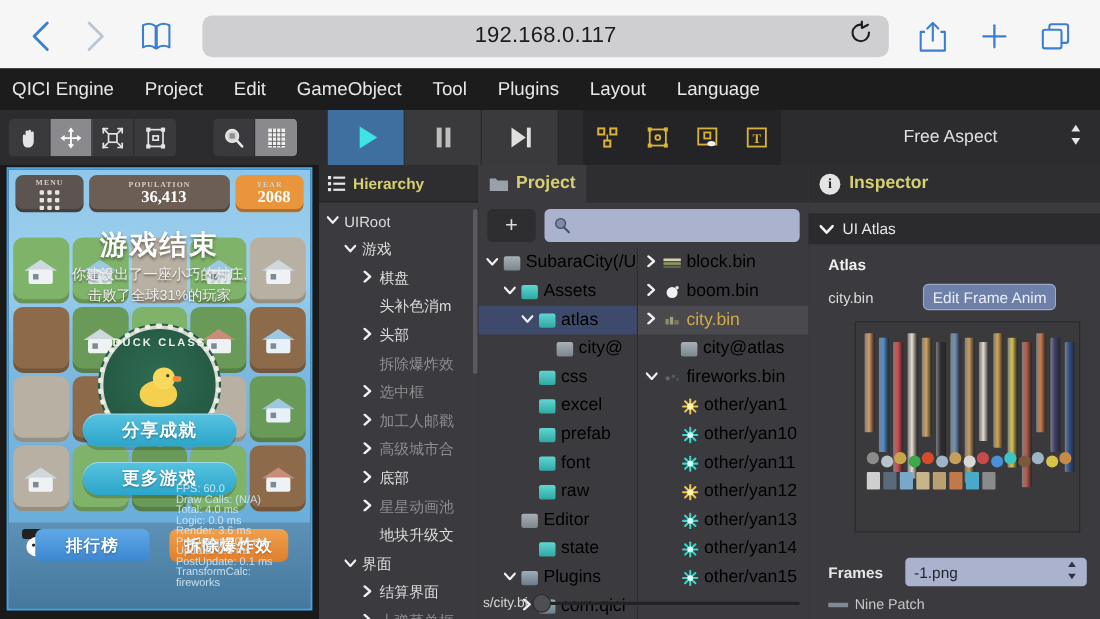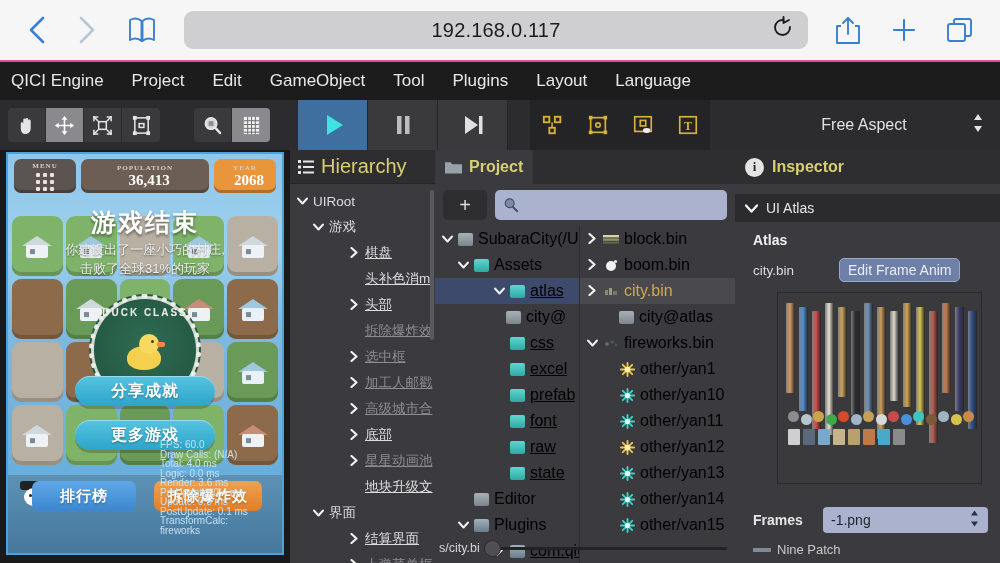--- a/index.html
+++ b/index.html
@@ -8,21 +8,21 @@
     overflow: hidden;
     font-family: "Liberation Sans", "DejaVu Sans", sans-serif;
     background: #2b2b2b;
   }
   #app { position: relative; width: 1000px; height: 563px; }
 
   
   .browser-bar {
     position: absolute; left: 0; top: 0; width: 1000px; height: 66px;
     background: #f6f6f6;
-    border-bottom: 6px solid #ec4899;
+    border-bottom: 1px solid #ec4899;
     display: flex; align-items: center; padding: 0 14px; gap: 4px;
   }
   .nav-btn {
     width: 46px; height: 44px; display: flex; align-items: center; justify-content: center;
   }
   .chev { display: block; }
   .book-btn { width: 56px; height: 44px; display:flex; align-items:center; justify-content:center; }
   .url-field {
     flex: 1; height: 38px; margin: 0 10px;
     background: #cfcfd2; border-radius: 9px;
@@ -168,36 +168,36 @@
   .fps-overlay { position:absolute; right:12px; bottom:18px; width:110px; color:#cfe7f4; font-size:10px;
                  line-height:9.5px; text-align:left; font-family:"Liberation Sans",sans-serif; opacity:.92;margin-top:28px;}
 
   
   .panel-hierarchy { position:absolute; left:290px; top:0; width:145px; height:413px; background:#3b3b3f; }
   .panel-project  { position:absolute; left:435px; top:0; width:300px; height:413px; background:#3b3b3f; }
   .panel-inspector{ position:absolute; left:735px; top:0; width:265px; height:413px; background:#3b3b3f; }
 
   .tab-head { height:34px; background:#2e2e31; display:flex; align-items:center; padding-left:8px; gap:7px;
               border-bottom:1px solid #252527; }
-  .tab-head .tl { color:#d8cf72; font-size:20px; font-weight:normal; }
+  .tab-head .tl { color:#d8cf72; font-size:14px; font-weight:bold; }
   .tabs-row { height:34px; display:flex; }
   .tab { display:flex; align-items:center; gap:7px; padding:0 10px; height:34px; }
   .tab.sel { background:#3b3b3f; }
   .tab.unsel { background:#2e2e31; flex:1; }
   .tab .tl { color:#d8cf72; font-size:16px; font-weight:bold; }
 
   .tree { padding-top:4px; font-size:13.5px; color:#dcdcdc; }
   .trow { height:26px; display:flex; align-items:center; gap:5px; white-space:nowrap; overflow:hidden; }
   .trow.dim { color:#8d8d90; }
   .trow.sel { background:#3d4a6b; }
   .trow.sel2 { background:#4a4a4e; }
   .trow .lbl { overflow:hidden; }
   .trow .lbl.amber { color:#cfa94a; }
   .caret { width:12px; text-align:center; color:#f0f0f0; font-size:11px; flex:none; }
-  .ind1{padding-left:6px;} .ind2{padding-left:22px;} .ind3{padding-left:58px;text-decoration:underline;}
+  .ind1{padding-left:6px;} .ind2{padding-left:22px;} .ind3{padding-left:38px;}
   .ind4{padding-left:54px;}
 
   .fic { width:15px; height:13px; border-radius:2px; flex:none; display:inline-block; }
   .fic.folder { background: linear-gradient(#a8b0b6,#7d868d); }
   .fic.teal { background: linear-gradient(#5fd6d0,#2fa8a4); }
   .fic.bluegray { background: linear-gradient(#9fb0bd,#6b7d8a); }
 
   .proj-toolbar { height:42px; display:flex; align-items:center; gap:8px; padding:0 8px; }
   .plus-btn { width:44px; height:30px; background:#2e2e31; border-radius:5px; color:#ddd;
               display:flex; align-items:center; justify-content:center; font-size:20px; }
@@ -791,29 +791,29 @@
             <div class="trow ind3">
               <span class="caret"></span>
               <span class="fic teal"></span>
               <span class="lbl">font</span>
             </div>
             <div class="trow ind3">
               <span class="caret"></span>
               <span class="fic teal"></span>
               <span class="lbl">raw</span>
             </div>
+            <div class="trow ind2">
+              <span class="caret"></span>
+              <span class="fic folder"></span>
+              <span class="lbl">Editor</span>
+            </div>
             <div class="trow ind3">
               <span class="caret"></span>
               <span class="fic teal"></span>
               <span class="lbl">state</span>
-            </div>
-            <div class="trow ind2">
-              <span class="caret"></span>
-              <span class="fic folder"></span>
-              <span class="lbl">Editor</span>
             </div>
             <div class="trow ind2">
               <span class="caret"><svg width="11" height="8" viewBox="0 0 11 8">
                   <polyline points="1,1.5 5.5,6.5 10,1.5" fill="none" stroke="#f0f0f0" stroke-width="2" stroke-linecap="round" stroke-linejoin="round"></polyline>
                 </svg></span>
               <span class="fic bluegray"></span>
               <span class="lbl">Plugins</span>
             </div>
             <div class="trow ind3">
               <span class="caret"><svg width="8" height="11" viewBox="0 0 8 11">

